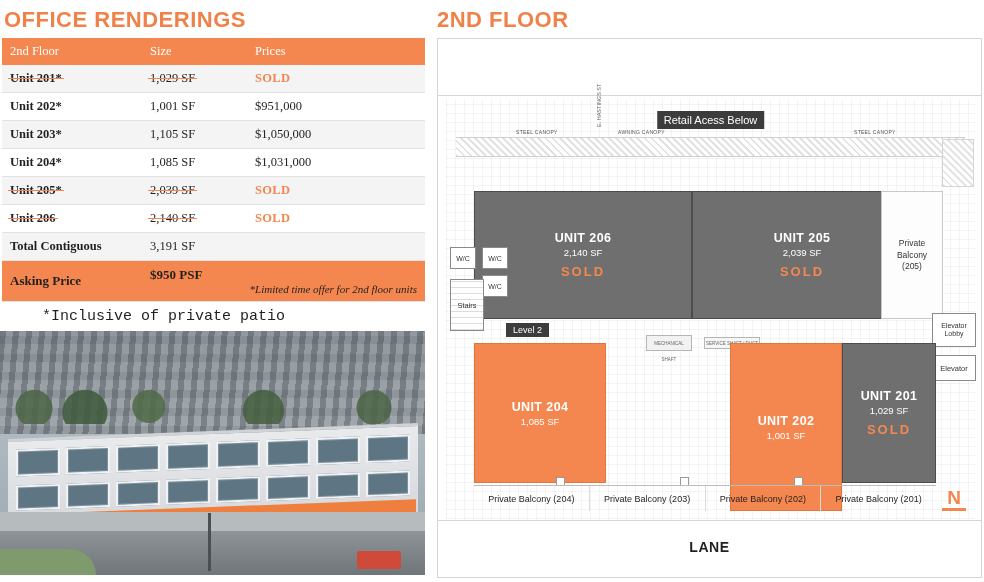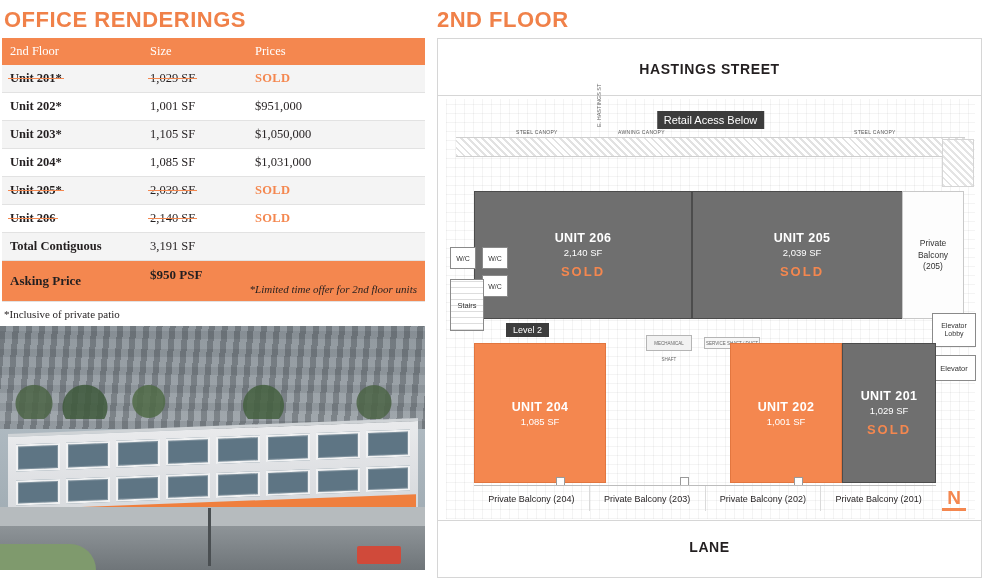--- a/index.html
+++ b/index.html
@@ -81,24 +81,25 @@
     background: #f4874f;
     color: #ffffff;
     border-bottom: none;
     padding: 8px;
   }
   .price-row td.c0 { font-weight: normal; font-size: 13px; }
   .price-label { font-weight: bold; font-size: 13px; }
   .price-note { font-size: 11px; font-style: italic; text-align: right; }
 
   .footnote {
-    font-size: 11px;
+    font-size: 15px;
     color: #231f20;
     padding: 6px 0 6px 4px;
-    font-family: Liberation Serif, serif;
+    font-family: Liberation Mono, monospace;
+    margin-left: 38px;
   }
 
   
   .photo {
     position: relative;
     width: 425px;
     height: 244px;
     overflow: hidden;
     background: linear-gradient(#bcc6cd, #9aa6ae);
   }
@@ -307,26 +308,26 @@
   .unit-inner {
     position:absolute; left:0; right:0; top:50%;
     transform: translateY(-50%);
     padding: 0 4px;
   }
 
   .u206 { left: 28px;  top: 92px;  width: 218px; height: 128px; }
   .u205 { left: 246px; top: 92px;  width: 220px; height: 128px; }
   .u204 { left: 28px;  top: 244px; width: 132px; height: 140px; }
   .u203 { left: 160px; top: 244px; width: 124px; height: 140px; }
-  .u202 { left: 284px; top: 244px; width: 112px; height: 140px; }
+  .u202 { left: 284px; top: 244px; width: 112px; height: 168px; }
   .u201 { left: 396px; top: 244px; width: 94px;  height: 140px; }
 
   .balcony-205 {
     position: absolute;
-    left: 456px; top: 92px; width: 62px; height: 128px;
+    left: 435px; top: 92px; width: 62px; height: 128px;
     border: 1px solid #c9c9c9;
     background: #fdfdfd;
     font-family: "Liberation Sans", sans-serif;
     font-size: 8.5px;
     color: #333;
     text-align: center;
     line-height: 1.35;
   }
   .balcony-205 span { display:block; }
   .b205-inner { position:absolute; left:0; right:0; top:50%; transform: translateY(-50%); }
@@ -552,21 +553,20 @@
       <div class="awning-red"></div>
     </div>
   </div>
 
   <div class="divider-v"></div>
 
   <div class="right">
     <div class="right-title">2ND FLOOR</div>
 
     <div class="plan-wrap">
-      <div class="street-label hastings">HASTINGS STREET</div>
       <div class="hline top"></div>
       <div class="street-label lane">LANE</div>
       <div class="hline bot"></div>
 
       <div class="plan">
         <div class="plan-bg"></div>
 
         <div class="retail-badge">Retail Acess Below</div>
 
         <div class="canopy-label" style="left:70px; top:30px;">STEEL CANOPY</div>

